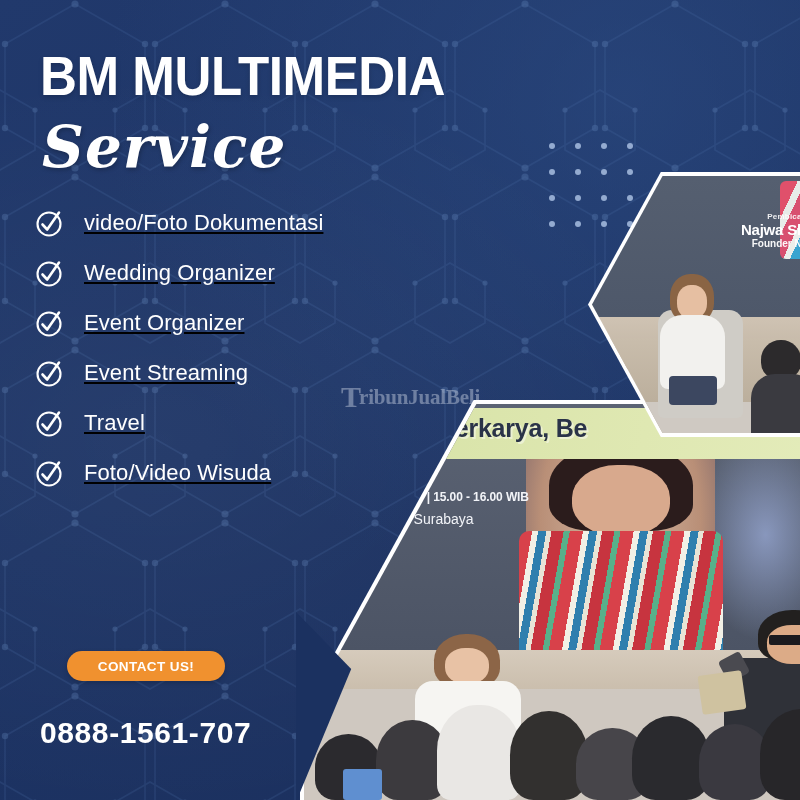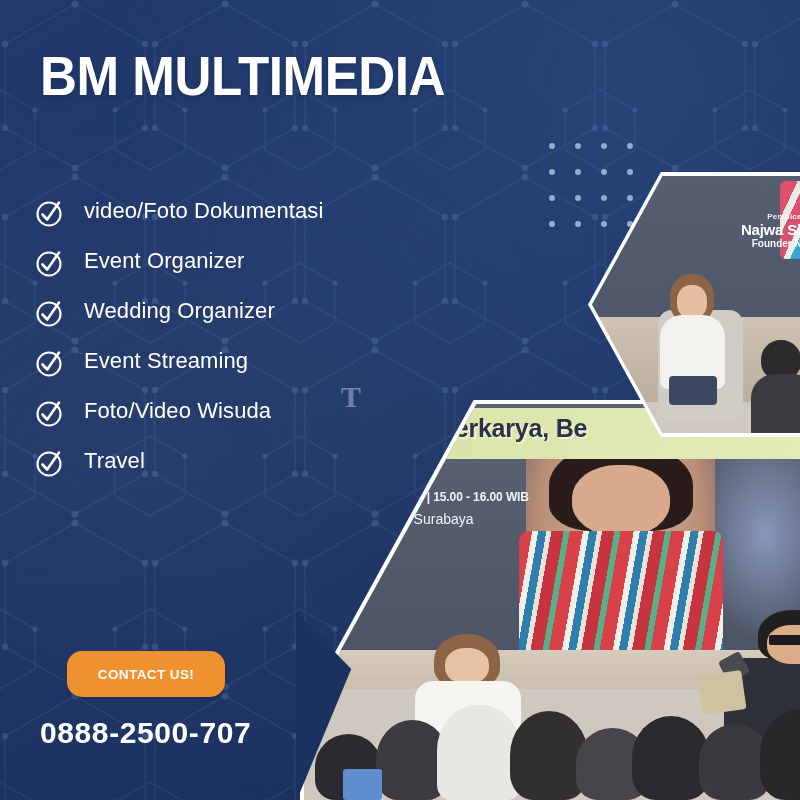--- a/index.html
+++ b/index.html
@@ -49,35 +49,35 @@
     letter-spacing:1px;
     text-shadow:1px 2px 4px rgba(0,0,0,.25);
   }
 
   
   .services{
     position:absolute;left:34px;top:198px;width:420px;
     display:flex;flex-direction:column;gap:0;
   }
   .srv{
-    display:flex;align-items:flex-start;height:50px;
+    display:flex;align-items:center;height:50px;text-decoration:underline;
   }
   .srv .chk{
     width:30px;height:30px;flex:0 0 30px;position:relative;margin-right:20px;
   }
   .srv .chk svg{display:block;width:30px;height:30px;overflow:visible;}
   .srv .lbl{
     color:#ffffff;font-size:22px;letter-spacing:.1px;white-space:nowrap;
     font-weight:400;
   }
 
   
   .cta{
     position:absolute;left:67px;top:651px;
-    width:158px;height:46px;border-radius:15px;
+    width:158px;height:30px;border-radius:15px;
     background:#f0912f;
     display:flex;align-items:center;justify-content:center;
     box-shadow:0 2px 5px rgba(0,0,0,.18);
     cursor:pointer;
   }
   .cta span{
     color:#fff;font-size:13.5px;font-weight:700;letter-spacing:.4px;
   }
   .phone{
     position:absolute;left:40px;top:716px;
@@ -270,93 +270,95 @@
       <i></i>
       <i></i>
       <i></i>
     <i></i>
       <i></i>
       <i></i>
       <i></i>
   </div>
 
   <div class="headline">BM MULTIMEDIA</div>
+  <div class="script">Service</div>
 
   <div class="services">
 
     <div class="srv">
       <span class="chk">
         <svg viewBox="0 0 30 30">
             <circle cx="15" cy="16" r="11.5" fill="none" stroke="#fff" stroke-width="2.1"></circle>
         <path d="M8.5 16.5 L13.2 21.5 L25 4.5" fill="none" stroke="#fff" stroke-width="2.6" stroke-linecap="round" stroke-linejoin="round"></path>
           </svg>
       </span>
       <span class="lbl">video/Foto Dokumentasi</span>
     </div>
 
     <div class="srv">
       <span class="chk">
         <svg viewBox="0 0 30 30">
             <circle cx="15" cy="16" r="11.5" fill="none" stroke="#fff" stroke-width="2.1"></circle>
         <path d="M8.5 16.5 L13.2 21.5 L25 4.5" fill="none" stroke="#fff" stroke-width="2.6" stroke-linecap="round" stroke-linejoin="round"></path>
           </svg>
       </span>
+      <span class="lbl">Wedding Organizer</span>
+    </div>
+
+    <div class="srv">
+      <span class="chk">
+        <svg viewBox="0 0 30 30">
+            <circle cx="15" cy="16" r="11.5" fill="none" stroke="#fff" stroke-width="2.1"></circle>
+        <path d="M8.5 16.5 L13.2 21.5 L25 4.5" fill="none" stroke="#fff" stroke-width="2.6" stroke-linecap="round" stroke-linejoin="round"></path>
+          </svg>
+      </span>
       <span class="lbl">Event Organizer</span>
     </div>
 
     <div class="srv">
       <span class="chk">
         <svg viewBox="0 0 30 30">
             <circle cx="15" cy="16" r="11.5" fill="none" stroke="#fff" stroke-width="2.1"></circle>
         <path d="M8.5 16.5 L13.2 21.5 L25 4.5" fill="none" stroke="#fff" stroke-width="2.6" stroke-linecap="round" stroke-linejoin="round"></path>
           </svg>
       </span>
-      <span class="lbl">Wedding Organizer</span>
-    </div>
-
-    <div class="srv">
-      <span class="chk">
-        <svg viewBox="0 0 30 30">
-            <circle cx="15" cy="16" r="11.5" fill="none" stroke="#fff" stroke-width="2.1"></circle>
-        <path d="M8.5 16.5 L13.2 21.5 L25 4.5" fill="none" stroke="#fff" stroke-width="2.6" stroke-linecap="round" stroke-linejoin="round"></path>
-          </svg>
-      </span>
       <span class="lbl">Event Streaming</span>
     </div>
 
     <div class="srv">
       <span class="chk">
         <svg viewBox="0 0 30 30">
             <circle cx="15" cy="16" r="11.5" fill="none" stroke="#fff" stroke-width="2.1"></circle>
         <path d="M8.5 16.5 L13.2 21.5 L25 4.5" fill="none" stroke="#fff" stroke-width="2.6" stroke-linecap="round" stroke-linejoin="round"></path>
           </svg>
       </span>
+      <span class="lbl">Travel</span>
+    </div>
+
+    <div class="srv">
+      <span class="chk">
+        <svg viewBox="0 0 30 30">
+            <circle cx="15" cy="16" r="11.5" fill="none" stroke="#fff" stroke-width="2.1"></circle>
+        <path d="M8.5 16.5 L13.2 21.5 L25 4.5" fill="none" stroke="#fff" stroke-width="2.6" stroke-linecap="round" stroke-linejoin="round"></path>
+          </svg>
+      </span>
       <span class="lbl">Foto/Video Wisuda</span>
-    </div>
-
-    <div class="srv">
-      <span class="chk">
-        <svg viewBox="0 0 30 30">
-            <circle cx="15" cy="16" r="11.5" fill="none" stroke="#fff" stroke-width="2.1"></circle>
-        <path d="M8.5 16.5 L13.2 21.5 L25 4.5" fill="none" stroke="#fff" stroke-width="2.6" stroke-linecap="round" stroke-linejoin="round"></path>
-          </svg>
-      </span>
-      <span class="lbl">Travel</span>
     </div>
 
 
   </div>
 
   <div class="cta">
     <span>CONTACT US!</span>
   </div>
-  <div class="phone">0888-2500-707</div>
+  <div class="phone">0888-1561-707</div>
 
   <div class="watermark">
     <span class="wm-t">T</span>
+    <span class="wm-rest">ribunJualBeli</span>
   </div>
 
   <div class="collage">
 
     <div class="photo photo-bottom">
       <div class="inner">
         <div class="scene">
           <div class="b-screen"></div>
           <div class="b-glow"></div>
 

